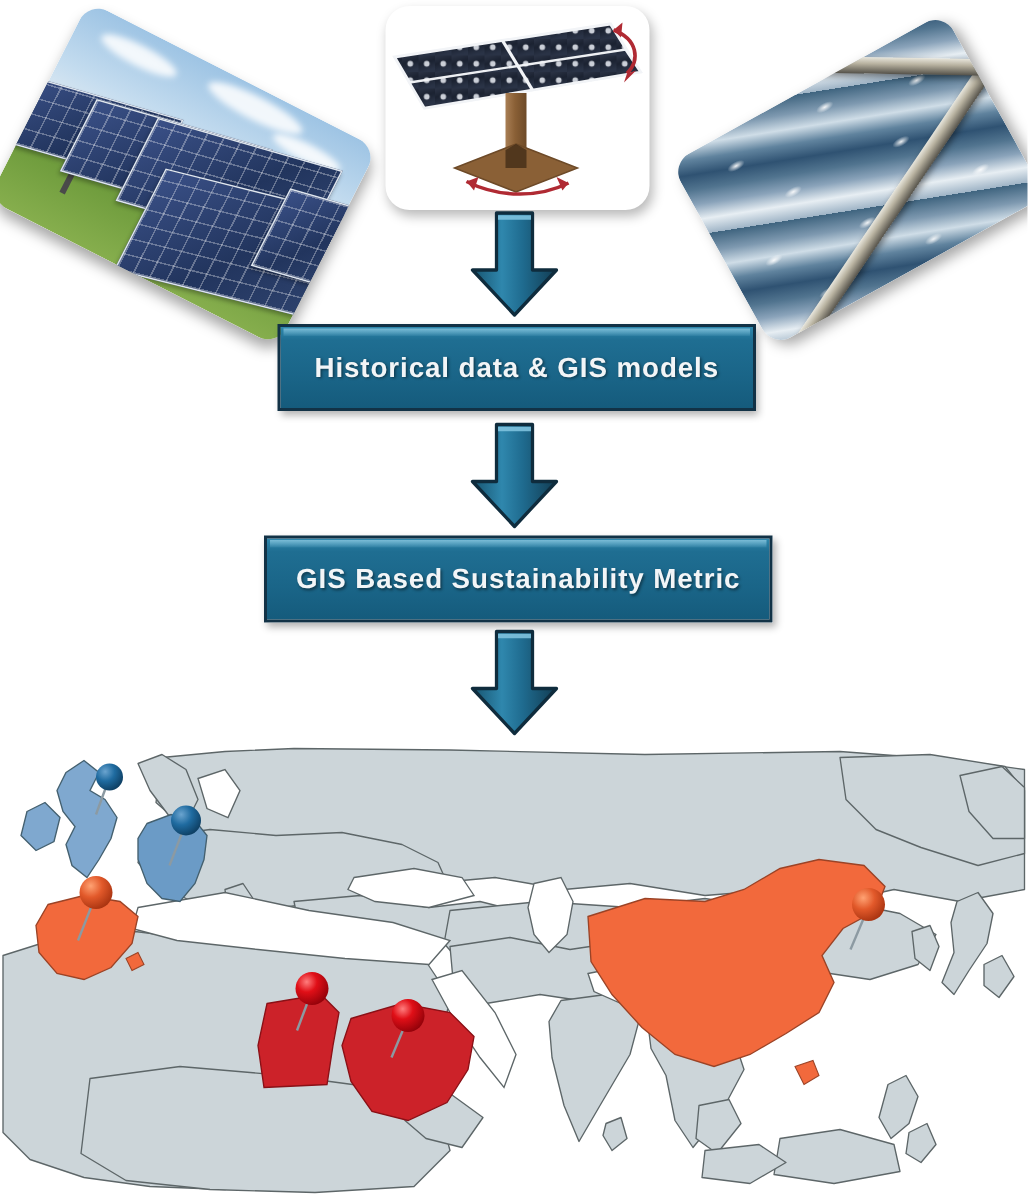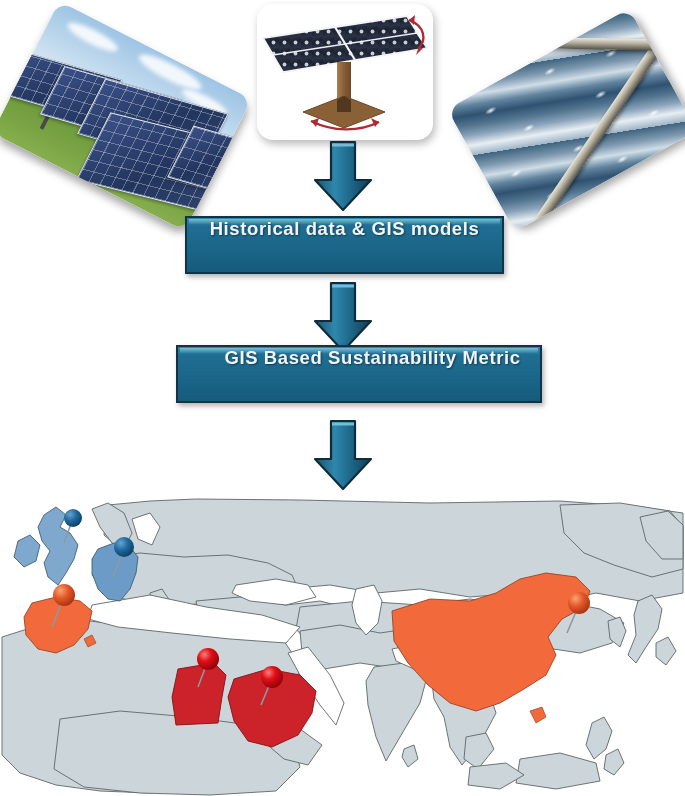--- a/index.html
+++ b/index.html
@@ -108,41 +108,41 @@
   }
   .tracker-svg { position: absolute; inset: 0; }
 
   
   .flow-box {
     position: absolute;
     background: linear-gradient(180deg,#2f88ad 0%, #1f6e92 16%, #1a6588 60%, #155b7c 100%);
     border: 2px solid #123246;
     box-shadow: 2px 3px 5px rgba(0,0,0,0.3);
     display: flex;
-    align-items: flex-start;
+    align-items: center;
     justify-content: center;
   }
   .flow-box::before {
     content: "";
     position: absolute;
     left: 2px; right: 2px; top: 1px;
     height: 5px;
     background: linear-gradient(180deg, rgba(126,190,216,0.95), rgba(126,190,216,0.1));
   }
   .flow-box span {
     position: relative;
     color: #f2f5f7;
     font-weight: bold;
     font-size: 18.5px;
     letter-spacing: 0.6px;
     text-shadow: 1px 1px 2px rgba(0,0,0,0.45);
     white-space: nowrap;
   }
   #box-historical { left: 185px; top: 216px; width: 315px; height: 54px; }
-  #box-metric     { left: 176px; top: 345px; width: 335px; height: 54px; padding-left: 27px; }
+  #box-metric     { left: 176px; top: 357px; width: 335px; height: 54px; }
 
   
   .arrow { position: absolute; }
 
   
   .map-wrap {
     position: absolute;
     left: 0; top: 497px;
     width: 685px; height: 299px;
     background: #ffffff;

